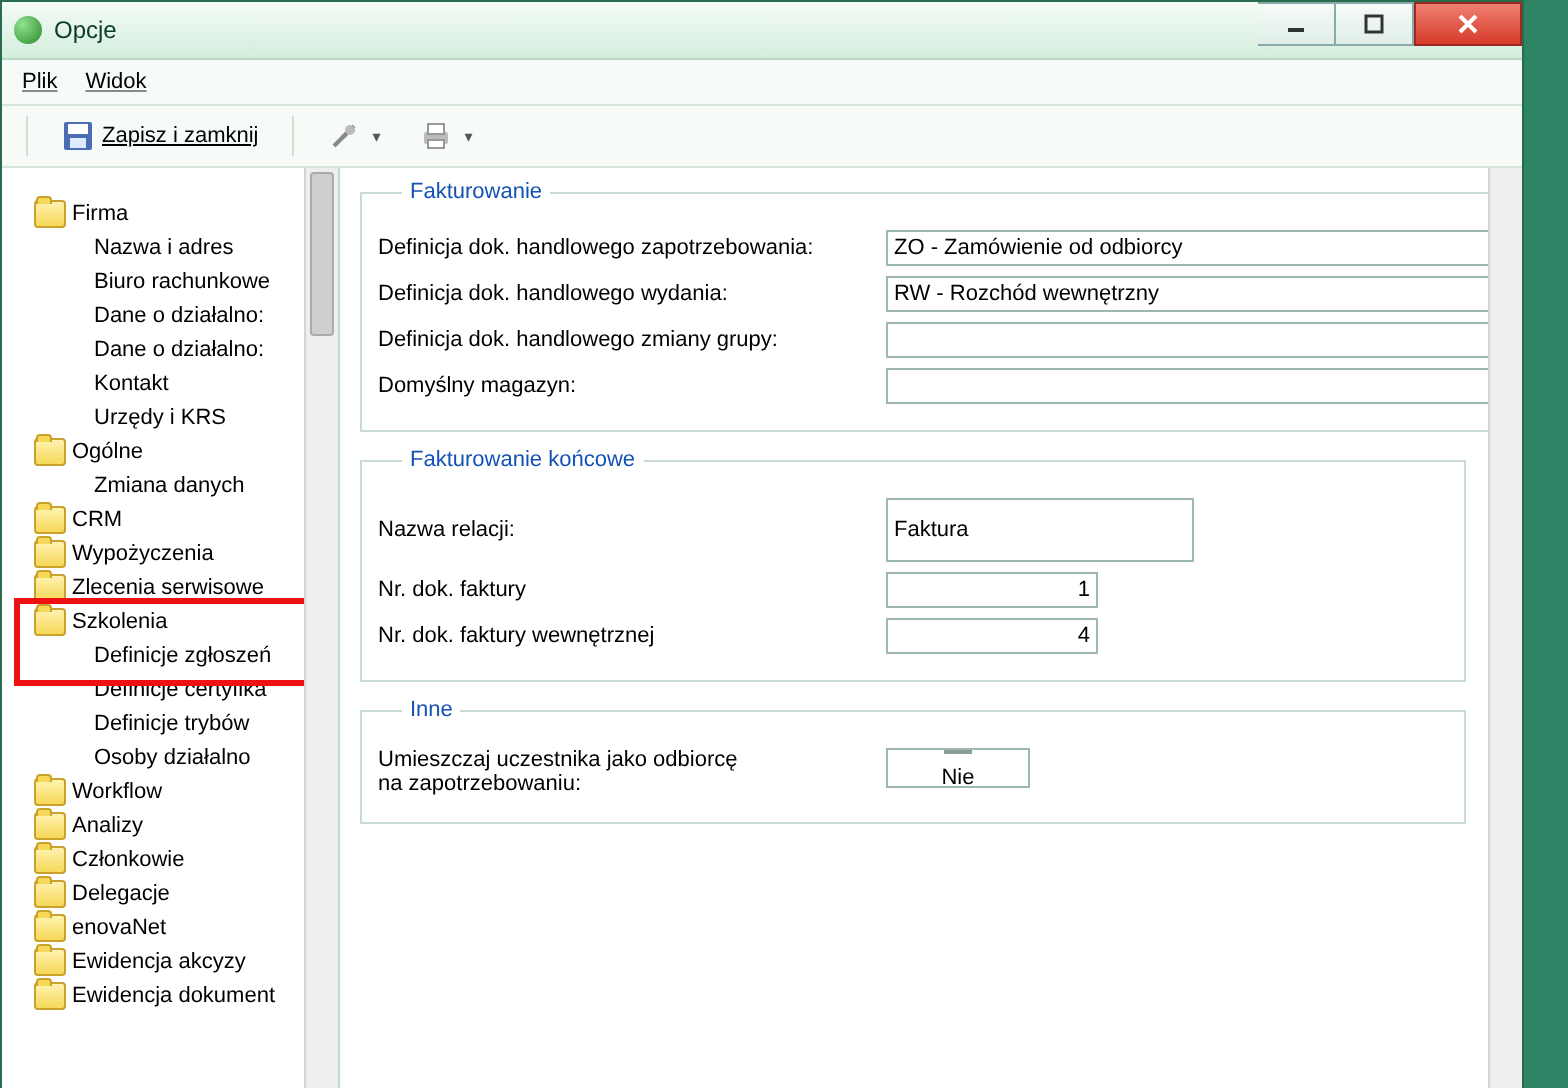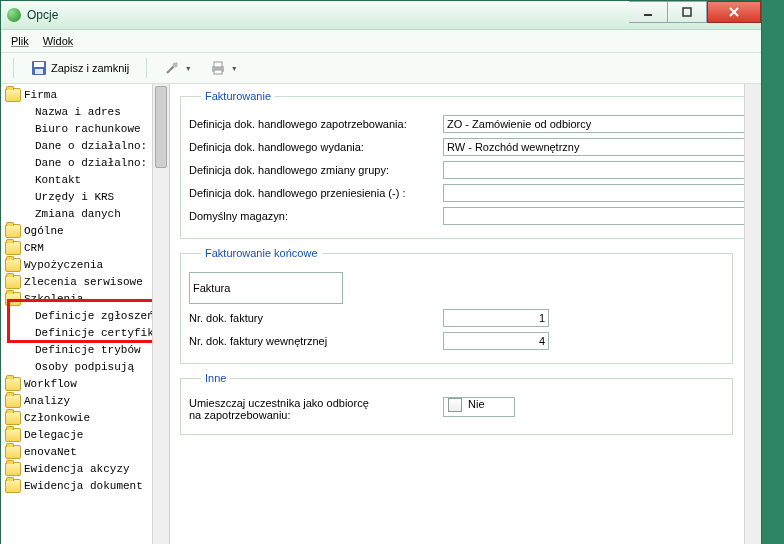--- a/index.html
+++ b/index.html
@@ -19,21 +19,21 @@
   .toolbar{height:30px;display:flex;align-items:center;padding:0 8px;gap:6px;background:#f7fbf8;border-bottom:1px solid #d6e6dd;}
   .tbtn{display:flex;align-items:center;gap:4px;padding:2px 6px;border:1px solid transparent;border-radius:3px;}
   .ticon{width:16px;height:16px;display:inline-block;}
   .sep{width:1px;height:20px;background:#cfe0d6;margin:0 4px;}
   .dd{font-size:8px;color:#555;margin-left:2px;}
   
   .body{display:flex;height:calc(100% - 28px - 22px - 30px);}
   .tree{width:168px;overflow:hidden;position:relative;background:#fff;border-right:1px solid #c5d8ce;}
   .tree .scroll{position:absolute;right:0;top:0;bottom:0;width:16px;background:#efefef;border-left:1px solid #d5d5d5;}
   .tree .scroll .thumb{position:absolute;left:2px;right:2px;top:2px;height:80px;background:#cfcfcf;border:1px solid #aaa;border-radius:2px;}
-  .tree ul{list-style:none;margin:0;padding:0;font-family:Liberation Mono, monospace;}
+  .tree ul{list-style:none;margin:12px;padding:0;}
   .tree .root{padding:2px 0;}
   .node{display:flex;align-items:center;height:17px;white-space:nowrap;padding-right:0;}
   .node .pad{display:inline-block;}
   .node .ic{width:16px;height:14px;margin-right:3px;flex:none;}
   .folder{background:linear-gradient(#fff2b0,#f6d858);border:1px solid #caa22b;border-radius:2px;box-sizing:border-box;position:relative;width:15px;height:12px;}
   .folder::before{content:"";position:absolute;top:-3px;left:0;width:6px;height:3px;background:#f6d858;border:1px solid #caa22b;border-bottom:none;border-radius:2px 2px 0 0;}
   .arrow{width:10px;height:10px;margin:0 4px 0 2px;position:relative;flex:none;}
   .arrow::before{content:"";position:absolute;left:2px;top:1px;border-left:4px solid #555;border-top:3px solid transparent;border-bottom:3px solid transparent;transform:rotate(0);}
   .hl{position:absolute;border:3px solid #e11;left:6px;width:148px;height:38px;top:215px;pointer-events:none;}
   .content{flex:1;position:relative;background:#fff;padding:6px 10px 6px 10px;overflow:hidden;}
@@ -42,21 +42,21 @@
   legend{color:#1251b5;padding:0 4px;font-size:11px;margin-left:12px;}
   .row{display:flex;align-items:center;margin:5px 0;}
   .lab{width:254px;color:#000;}
   .fld{flex:none;}
   .combo{display:flex;width:320px;}
   .combo input{width:100%;border:1px solid #9fb8ad;height:18px;padding:1px 3px;box-sizing:border-box;font:inherit;}
   .combo .cb{width:17px;height:18px;border:1px solid #9fb8ad;border-left:none;background:linear-gradient(#fafafa,#e6e6e6);display:flex;align-items:center;justify-content:center;box-sizing:border-box;}
   .combo .cb::after{content:"";border-left:3px solid transparent;border-right:3px solid transparent;border-top:4px solid #333;}
   .txt input{width:154px;border:1px solid #9fb8ad;height:18px;padding:15px 3px;box-sizing:border-box;font:inherit;}
   .num input{width:106px;border:1px solid #9fb8ad;height:18px;padding:1px 3px;text-align:right;box-sizing:border-box;font:inherit;}
-  .chkwrap{display:flex;align-items:flex-start;width:72px;height:20px;border:1px solid #9fb8ad;padding:0 4px;gap:6px;box-sizing:border-box;background:#fff;}
+  .chkwrap{display:flex;align-items:center;width:72px;height:20px;border:1px solid #9fb8ad;padding:0 4px;gap:6px;box-sizing:border-box;background:#fff;flex-direction:column;}
   .chkwrap .box{width:12px;height:12px;border:1px solid #8a9f94;background:linear-gradient(#fff,#eee);}
 </style>
 </head>
 <body>
 
 <div class="window">
 
   <div class="titlebar">
     <span class="appicon"></span>
     <span class="title">Opcje</span>
@@ -87,21 +87,21 @@
   <div class="toolbar">
     <div class="sep"></div>
     <div class="tbtn">
       <span class="ticon">
         <svg width="16" height="16">
             <rect x="1" y="1" width="14" height="14" fill="#4a6db5" rx="1"></rect>
             <rect x="3" y="2" width="10" height="5" fill="#fff"></rect>
             <rect x="4" y="9" width="8" height="5" fill="#dfeaff"></rect>
           </svg>
       </span>
-      <span style="">Zapisz i zamknij</span>
+      <span style="text-decoration:underline">Zapisz i zamknij</span>
     </div>
     <div class="sep"></div>
     <div class="tbtn">
       <span class="ticon">
         <svg width="16" height="16">
             <path d="M3 13 L9 7" stroke="#888" stroke-width="2"></path>
             <path d="M13 3 L7 9" stroke="#888" stroke-width="2"></path>
             <circle cx="11" cy="5" r="2.5" fill="#bbb"></circle>
           </svg>
       </span>
@@ -146,31 +146,31 @@
           </li>
         <li class="node">
             <span class="pad" style="width:34px"></span>
             <span>Kontakt</span>
           </li>
         <li class="node">
             <span class="pad" style="width:34px"></span>
             <span>Urzędy i KRS</span>
           </li>
         <li class="node">
+            <span class="pad" style="width:4px"></span>
+            <span class="ic folder"></span>
+            <span>Ogólne</span>
+          </li>
+        <li class="node">
             <span class="pad" style="width:34px"></span>
             <span>Zmiana danych</span>
           </li>
         <li class="node">
             <span class="pad" style="width:4px"></span>
             <span class="ic folder"></span>
-            <span>Ogólne</span>
-          </li>
-        <li class="node">
-            <span class="pad" style="width:4px"></span>
-            <span class="ic folder"></span>
             <span>CRM</span>
           </li>
         <li class="node">
             <span class="pad" style="width:4px"></span>
             <span class="ic folder"></span>
             <span>Wypożyczenia</span>
           </li>
         <li class="node">
             <span class="pad" style="width:4px"></span>
             <span class="ic folder"></span>
@@ -188,21 +188,21 @@
         <li class="node">
             <span class="pad" style="width:34px"></span>
             <span>Definicje certyfika</span>
           </li>
         <li class="node">
             <span class="pad" style="width:34px"></span>
             <span>Definicje trybów</span>
           </li>
         <li class="node">
             <span class="pad" style="width:34px"></span>
-            <span>Osoby podpisują</span>
+            <span>Osoby działalno</span>
           </li>
         <li class="node">
             <span class="pad" style="width:4px"></span>
             <span class="ic folder"></span>
             <span>Workflow</span>
           </li>
         <li class="node">
             <span class="pad" style="width:4px"></span>
             <span class="ic folder"></span>
             <span>Analizy</span>
@@ -259,38 +259,32 @@
           </div>
         </div>
         <div class="row">
           <div class="lab">Definicja dok. handlowego zmiany grupy:</div>
           <div class="fld combo">
             <input value="" style="">
             <div class="cb"></div>
           </div>
         </div>
         <div class="row">
-          <div class="lab">Definicja dok. handlowego przeniesienia (-) :</div>
-          <div class="fld combo">
-            <input value="" style="">
-            <div class="cb"></div>
-          </div>
-        </div>
-        <div class="row">
           <div class="lab">Domyślny magazyn:</div>
           <div class="fld combo">
             <input value="" style="">
             <div class="cb"></div>
           </div>
         </div>
       </fieldset>
 
       <fieldset>
         <legend>Fakturowanie końcowe</legend>
         <div class="row">
+          <div class="lab">Nazwa relacji:</div>
           <div class="fld txt"><input value="Faktura" style=""></div>
         </div>
         <div class="row">
           <div class="lab">Nr. dok. faktury</div>
           <div class="fld num"><input value="1" style=""></div>
         </div>
         <div class="row">
           <div class="lab">Nr. dok. faktury wewnętrznej</div>
           <div class="fld num"><input value="4" style=""></div>
         </div>

